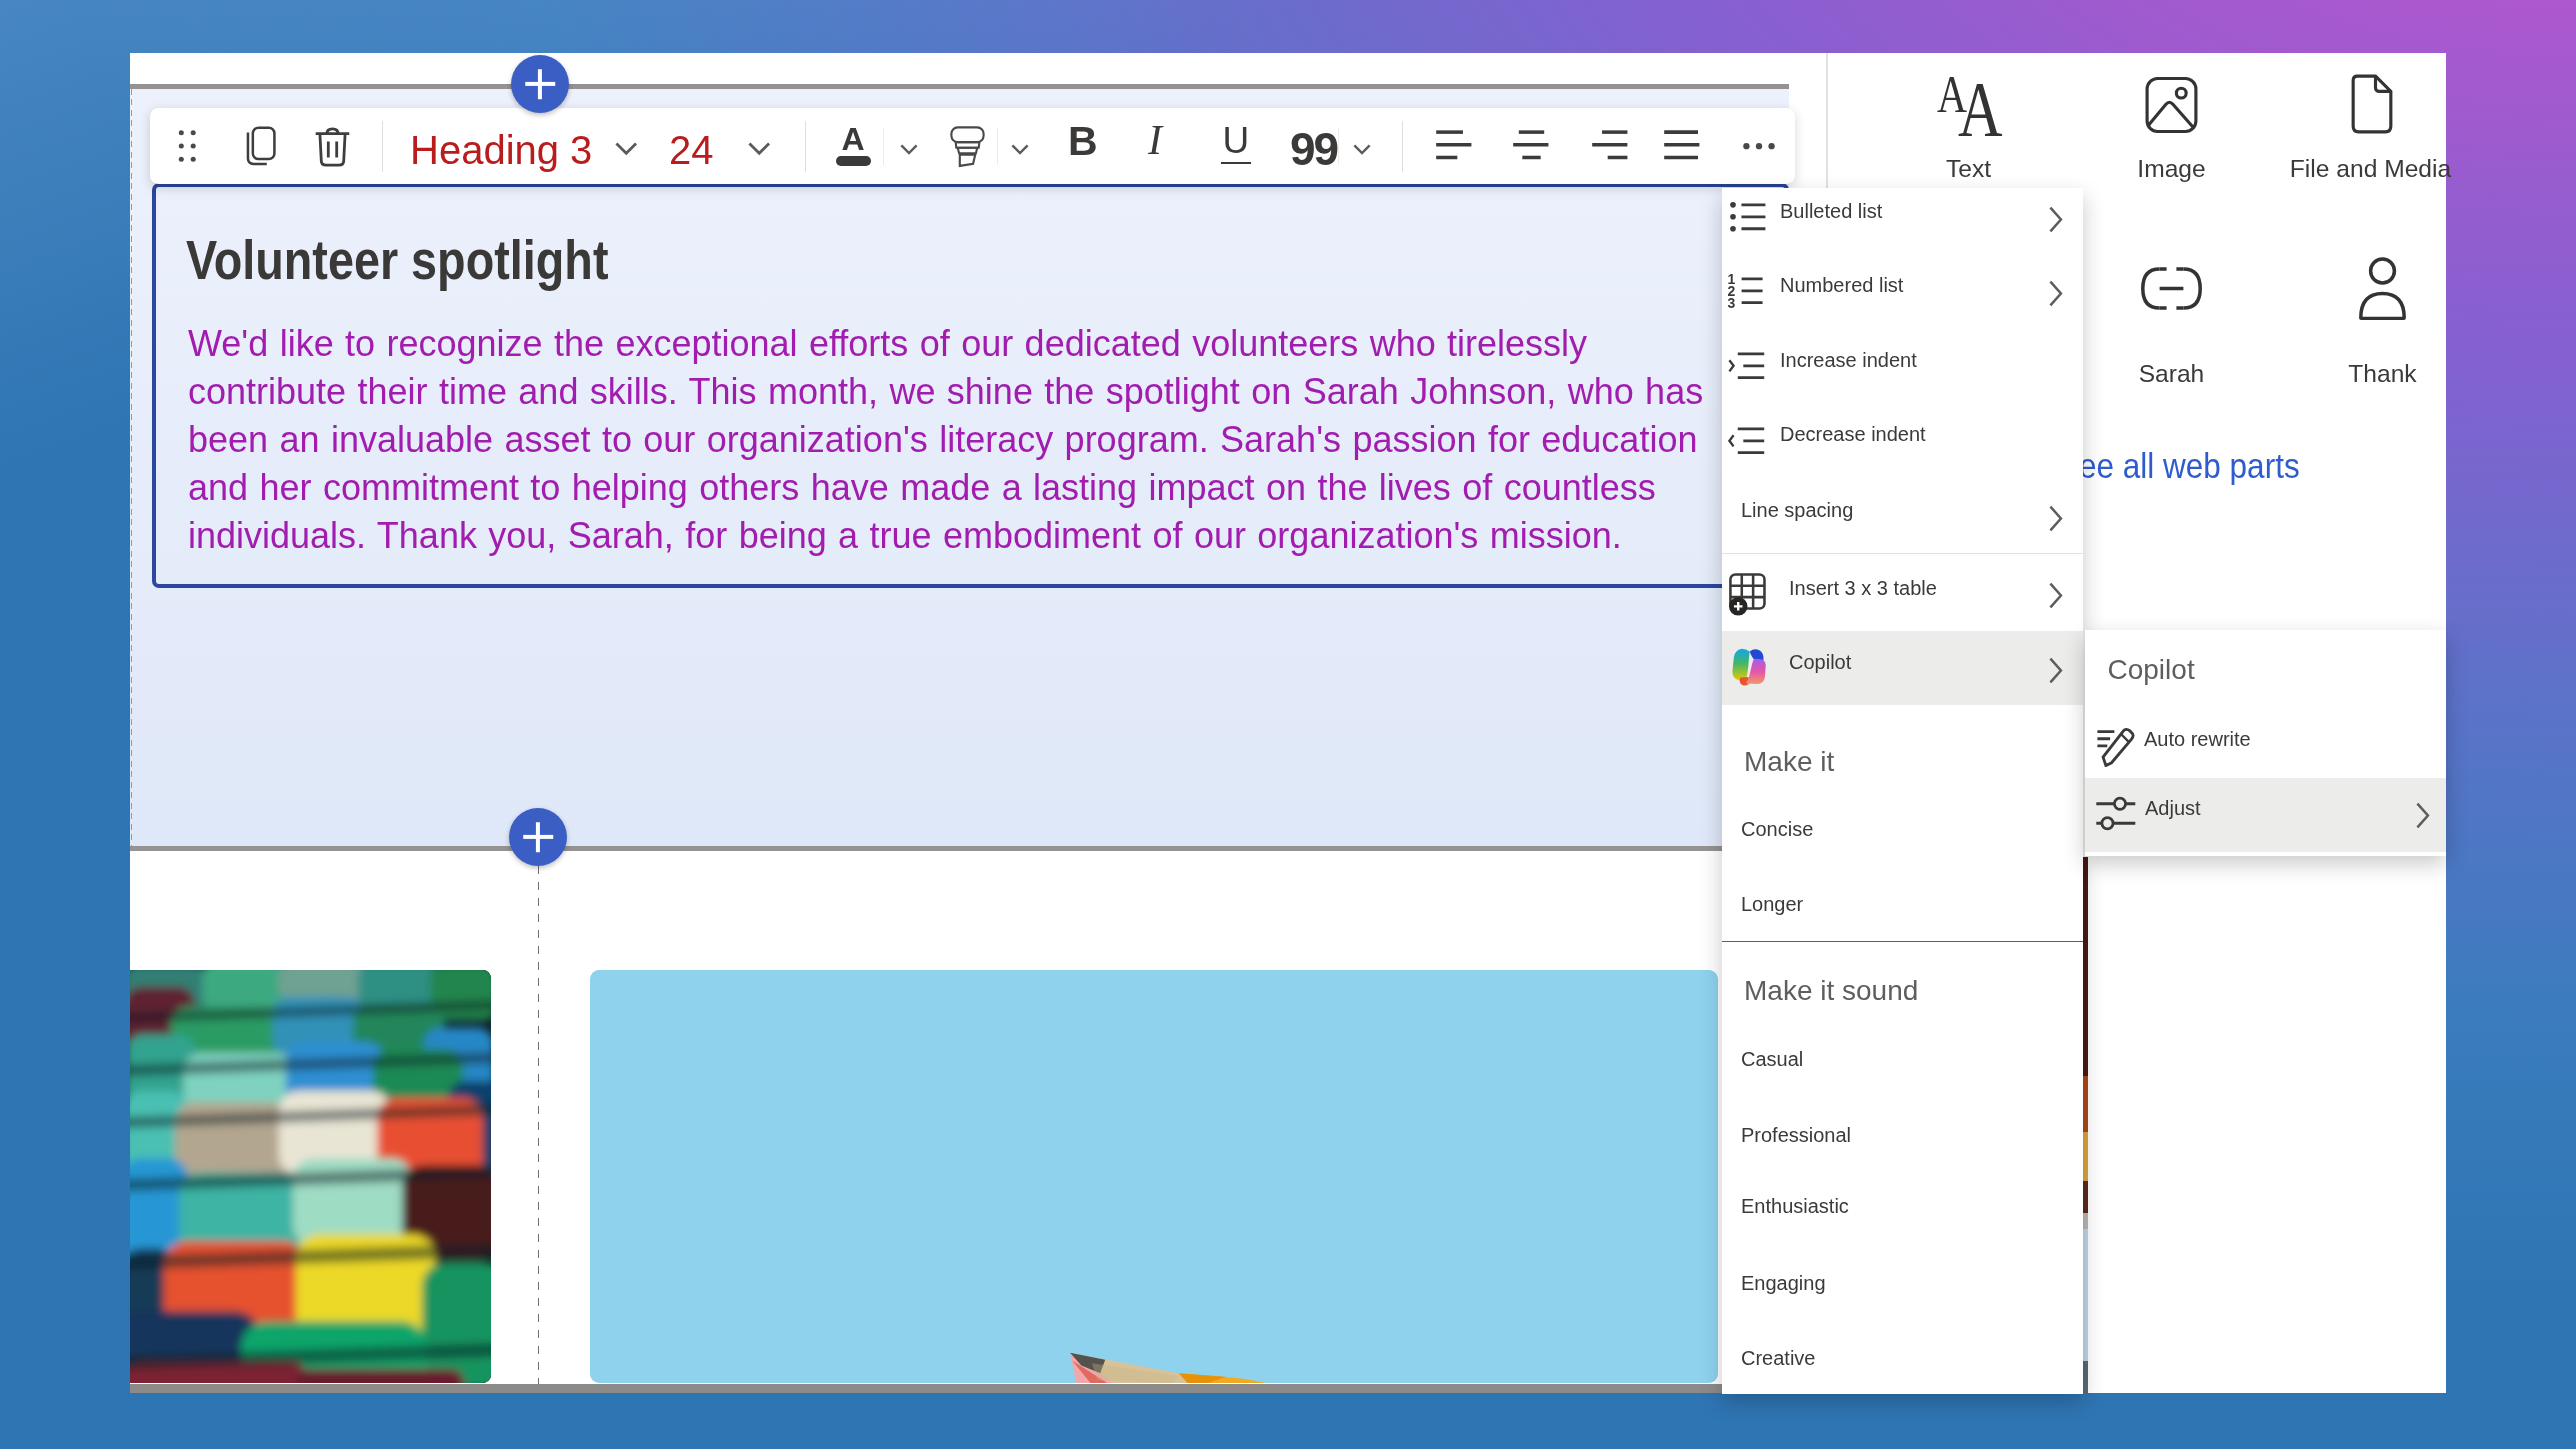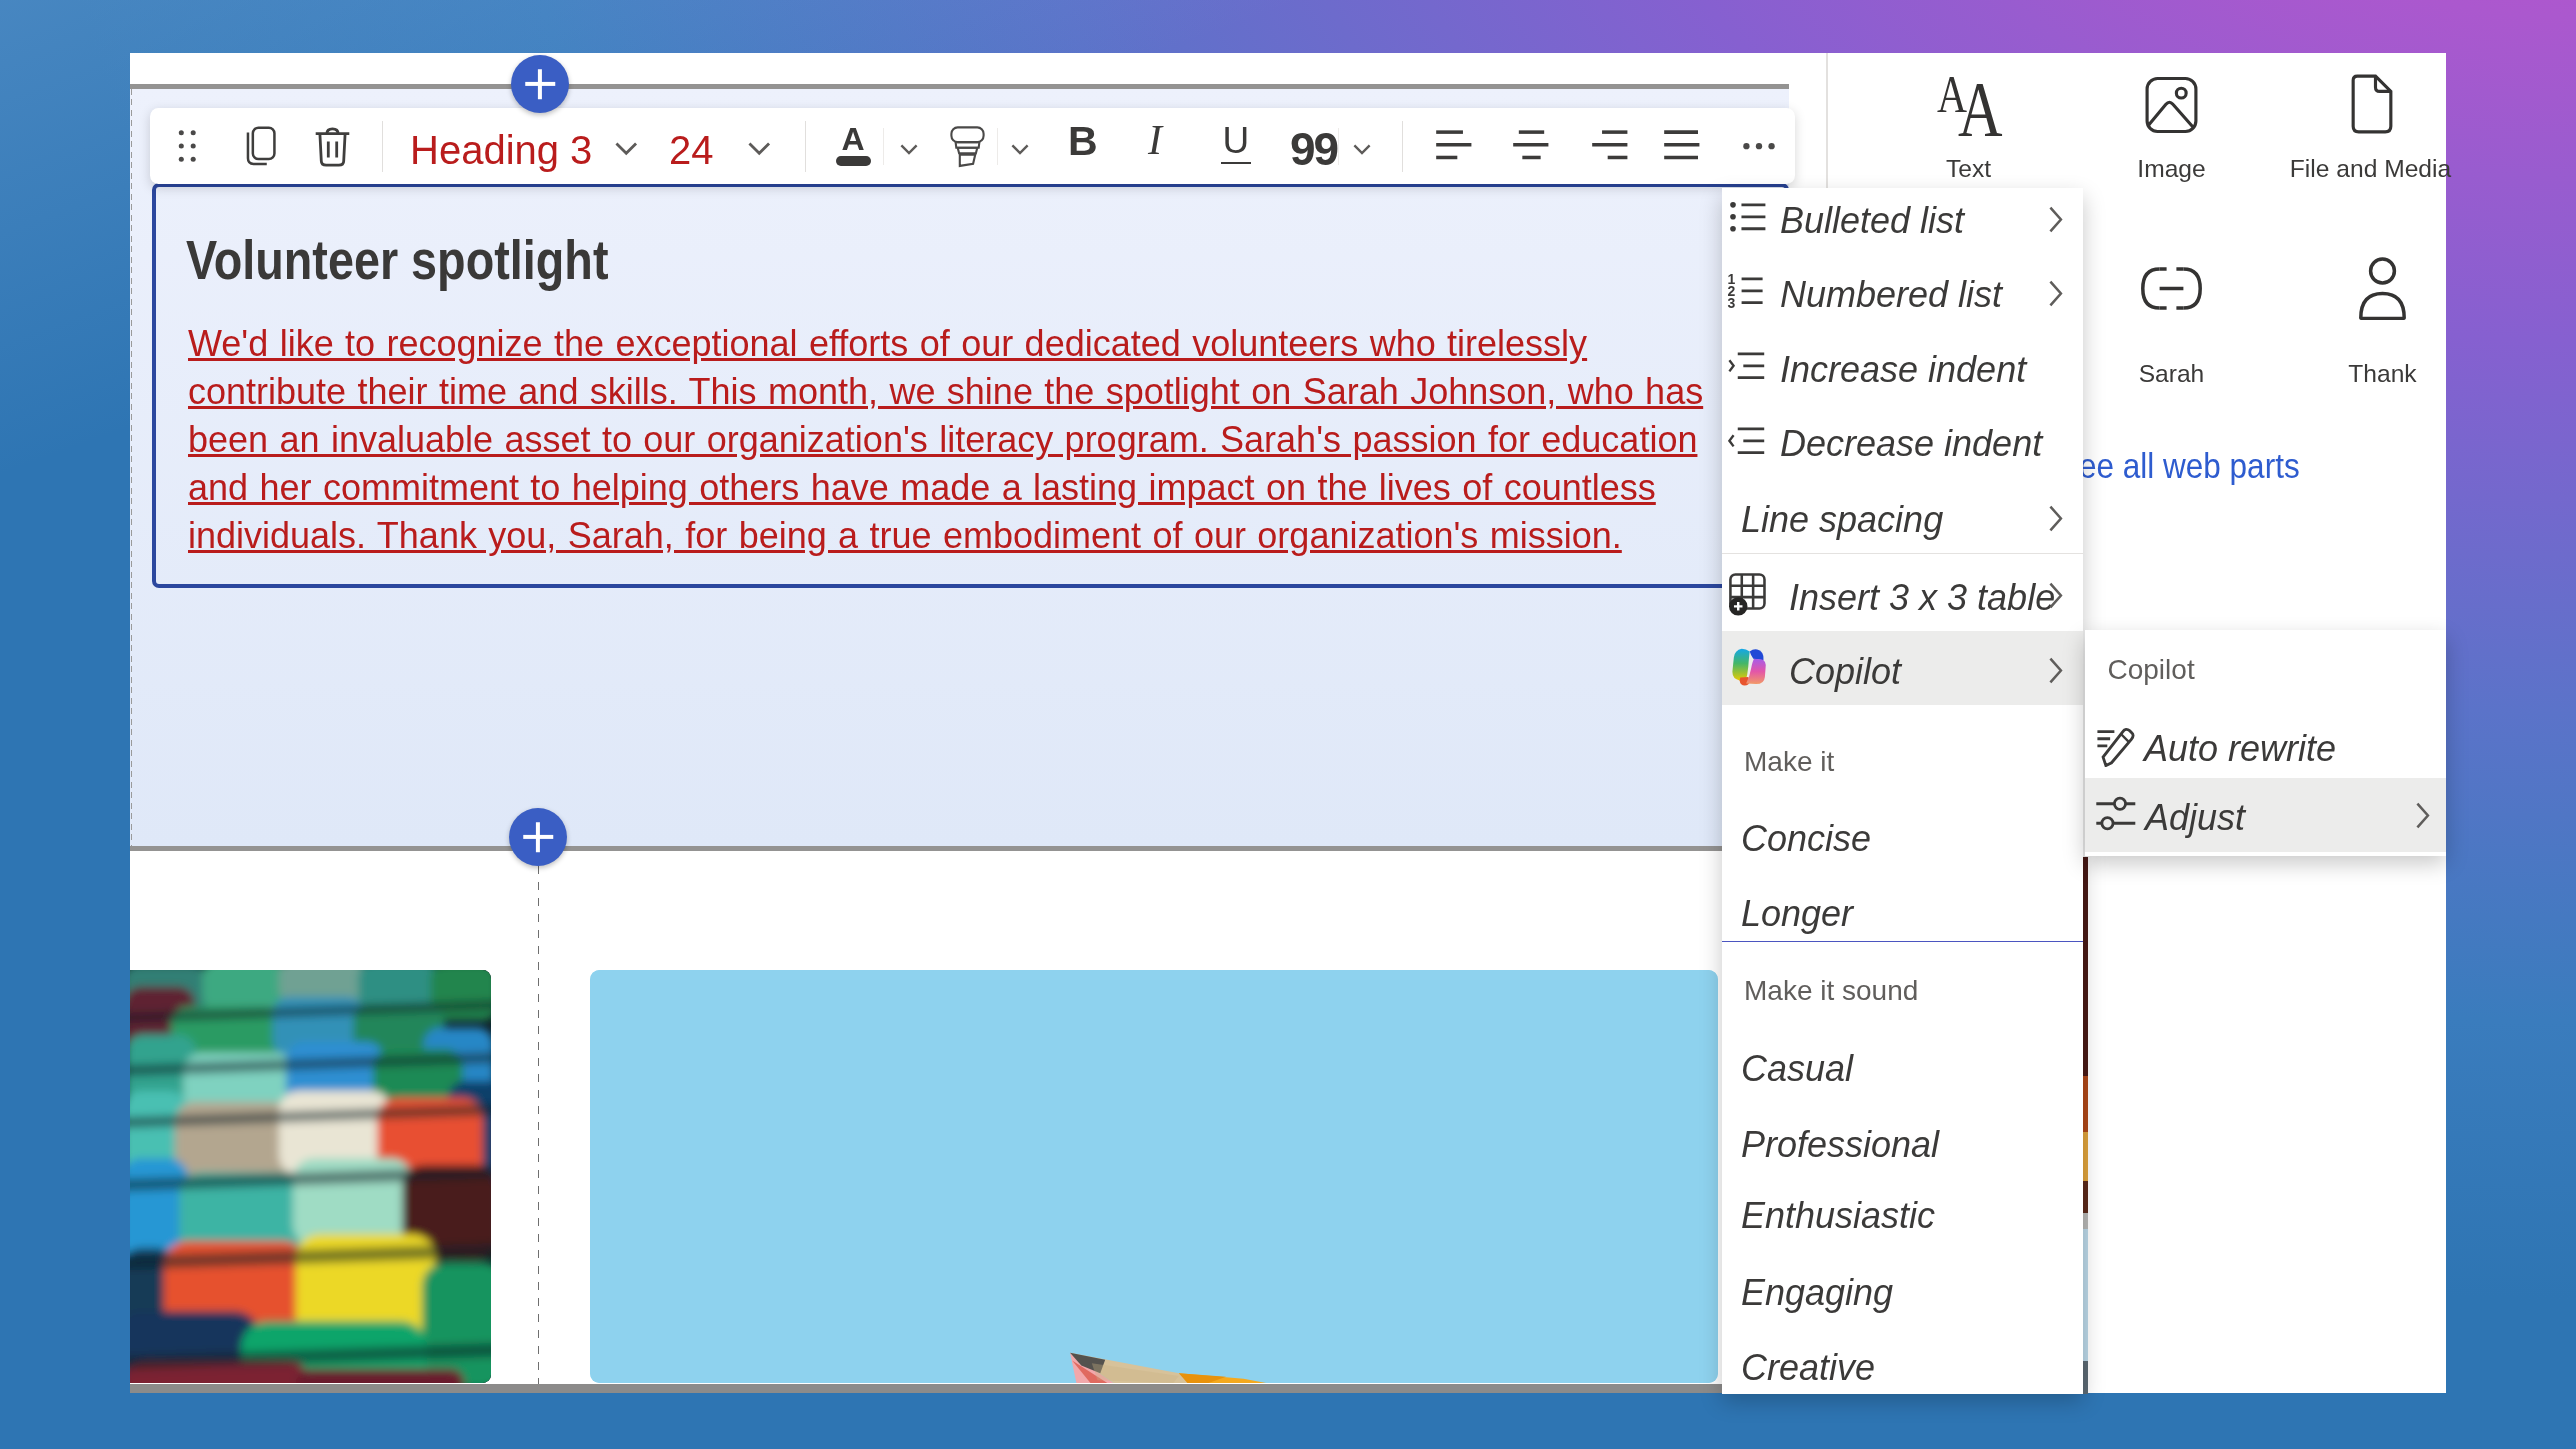--- a/index.html
+++ b/index.html
@@ -26,21 +26,21 @@
 
   #dash-left { left:131px; top:89px; width:1.4px; height:757px;
      background-image:repeating-linear-gradient(#9a9a9a 0 5.6px, transparent 5.6px 10.5px); }
   #dash-mid { left:538px; top:866px; width:1.4px; height:518px;
      background-image:repeating-linear-gradient(#6f6f6f 0 7.7px, transparent 7.7px 16px); }
 
   #tbox { left:152px; top:183px; width:1637px; height:405px;
           border:4.2px solid #2b479e; border-radius:7px; }
 
   #heading { left:186px; top:228px; font-size:55px; font-weight:bold; color:#3a3938; transform:scaleX(.85); transform-origin:0 0; white-space:nowrap; }
-  #para { left:188px; top:320px; font-size:36px; color:#b91c1c; line-height:48px; word-spacing:1.4px;text-decoration:underline; }
+  #para { left:188px; top:320px; font-size:36px; color:#a21caf; line-height:48px; word-spacing:1.4px; }
 
   
   #toolbar { left:150px; top:108px; width:1645px; height:76px; background:#fff;
              border-radius:8.4px; box-shadow:0 3.5px 11.2px rgba(0,0,0,.16); }
   .tb { position:absolute; }
   .tbtxt { position:absolute; font-size:40px; color:#b91c1c; }
   .tdiv { position:absolute; width:1.4px; top:12.6px; height:51px; background:#e1dfdd; }
   .tdiv.pale { top:19.7px; height:37px; background:#edebe9; }
 
   
@@ -52,21 +52,21 @@
   #plus1 { left:511px; top:55px; }
   #plus2 { left:509px; top:808px; }
 
   
   #menu1 { left:1722px; top:188px; width:361px; height:1206px; background:#fff;
            box-shadow:0 8.4px 21px rgba(0,0,0,.22); }
   #menu2 { left:2085px; top:630px; width:361px; height:226px; background:#fff;
            box-shadow:0 8.4px 21px rgba(0,0,0,.22); }
   .mi { position:absolute; left:0; width:100%; height:74px; }
   .mi.grey { background:#ececeb; }
-  .mt { position:absolute; font-size:36px; color:#3b3a39; top:19px; white-space:nowrap;font-style:italic; }
+  .mt { position:absolute; font-size:20px; color:#3b3a39; top:19px; white-space:nowrap; }
   .mh { position:absolute; font-size:28px; color:#605e5c; top:21px; white-space:nowrap; }
   .chev1 { position:absolute; left:327px; top:25px; }
   .msep { position:absolute; left:0; width:100%; height:1.4px; background:#e4e2e0; }
 
   
   .plabel { position:absolute; font-size:24.6px; color:#3b3a39; text-align:center; width:211px; }
   #seeall { position:absolute; left:2058px; top:446px; font-size:35px; color:#2e5ccf; white-space:nowrap; transform:scaleX(.9); transform-origin:0 0; }
 
   #img-chairs { left:130px; top:970px; width:361px; height:413px; overflow:hidden; border-radius:0 8.4px 8.4px 0; background:#23413e; }
   #img-pencil { left:590px; top:970px; width:1128px; height:413px; overflow:hidden; border-radius:9.8px; background:#8ed2ee; }

